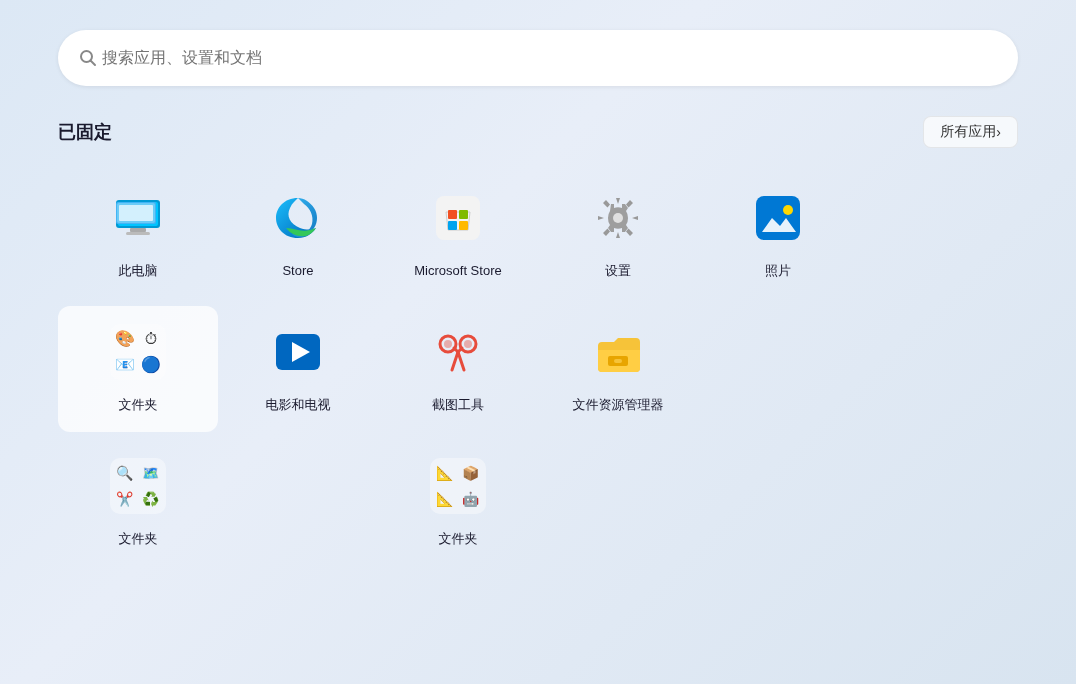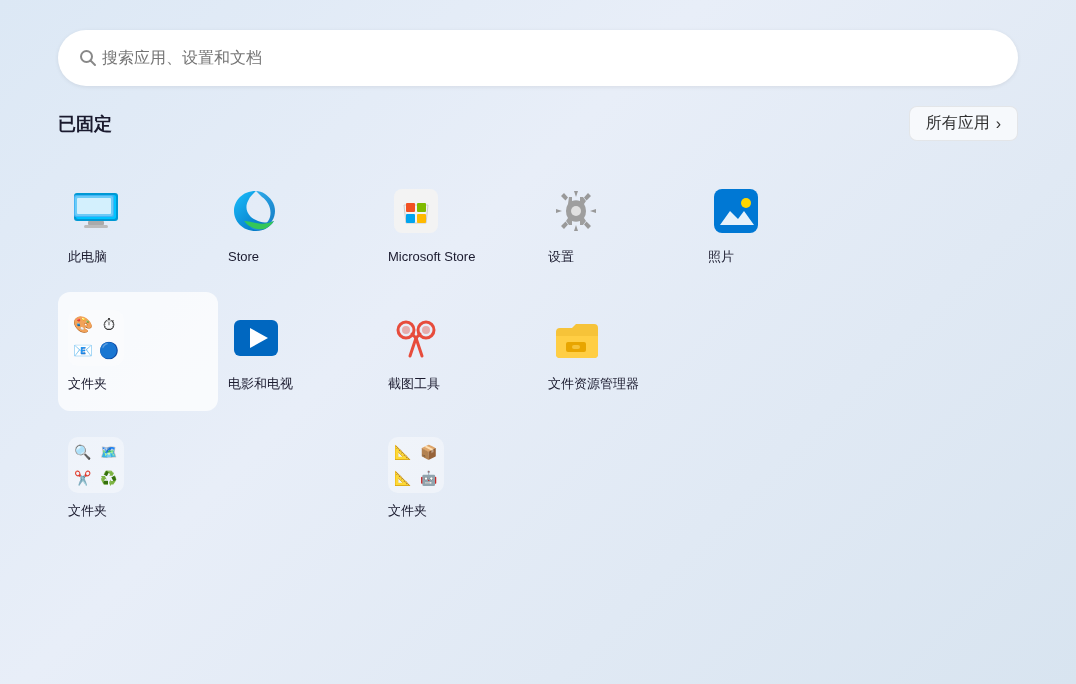--- a/index.html
+++ b/index.html
@@ -42,67 +42,67 @@
       background: transparent;
       font-size: 16px;
       color: #aaa;
       flex: 1;
       font-family: inherit;
     }
 
     
     .content {
       width: 960px;
-      margin-top: 20px;
+      margin-top: 30px;
     }
 
     
     .section-header {
       display: flex;
       justify-content: space-between;
       align-items: center;
       margin-bottom: 24px;
     }
 
     .section-title {
       font-size: 18px;
       font-weight: 600;
       color: #1a1a2e;
     }
 
     .all-apps-btn {
       display: flex;
       align-items: center;
-      gap: 6px;
       background: rgba(255,255,255,0.7);
       border: 1px solid rgba(0,0,0,0.08);
       border-radius: 8px;
       padding: 6px 16px;
-      font-size: 16px;
+      font-size: 14px;
       color: #333;
       cursor: pointer;
       font-family: inherit;
     }
 
     
     .app-grid {
       display: grid;
       grid-template-columns: repeat(6, 1fr);
       gap: 0;
       margin-bottom: 8px;
     }
 
     .app-item {
       display: flex;
       flex-direction: column;
-      align-items: flex-start;
+      align-items: center;
       padding: 18px 10px;
       border-radius: 12px;
       cursor: pointer;
       transition: background 0.15s;
+      gap: 7px;
     }
 
     .app-item.highlighted {
       background: rgba(255,255,255,0.75);
     }
 
     .app-icon {
       width: 56px;
       height: 56px;
       margin-bottom: 10px;

